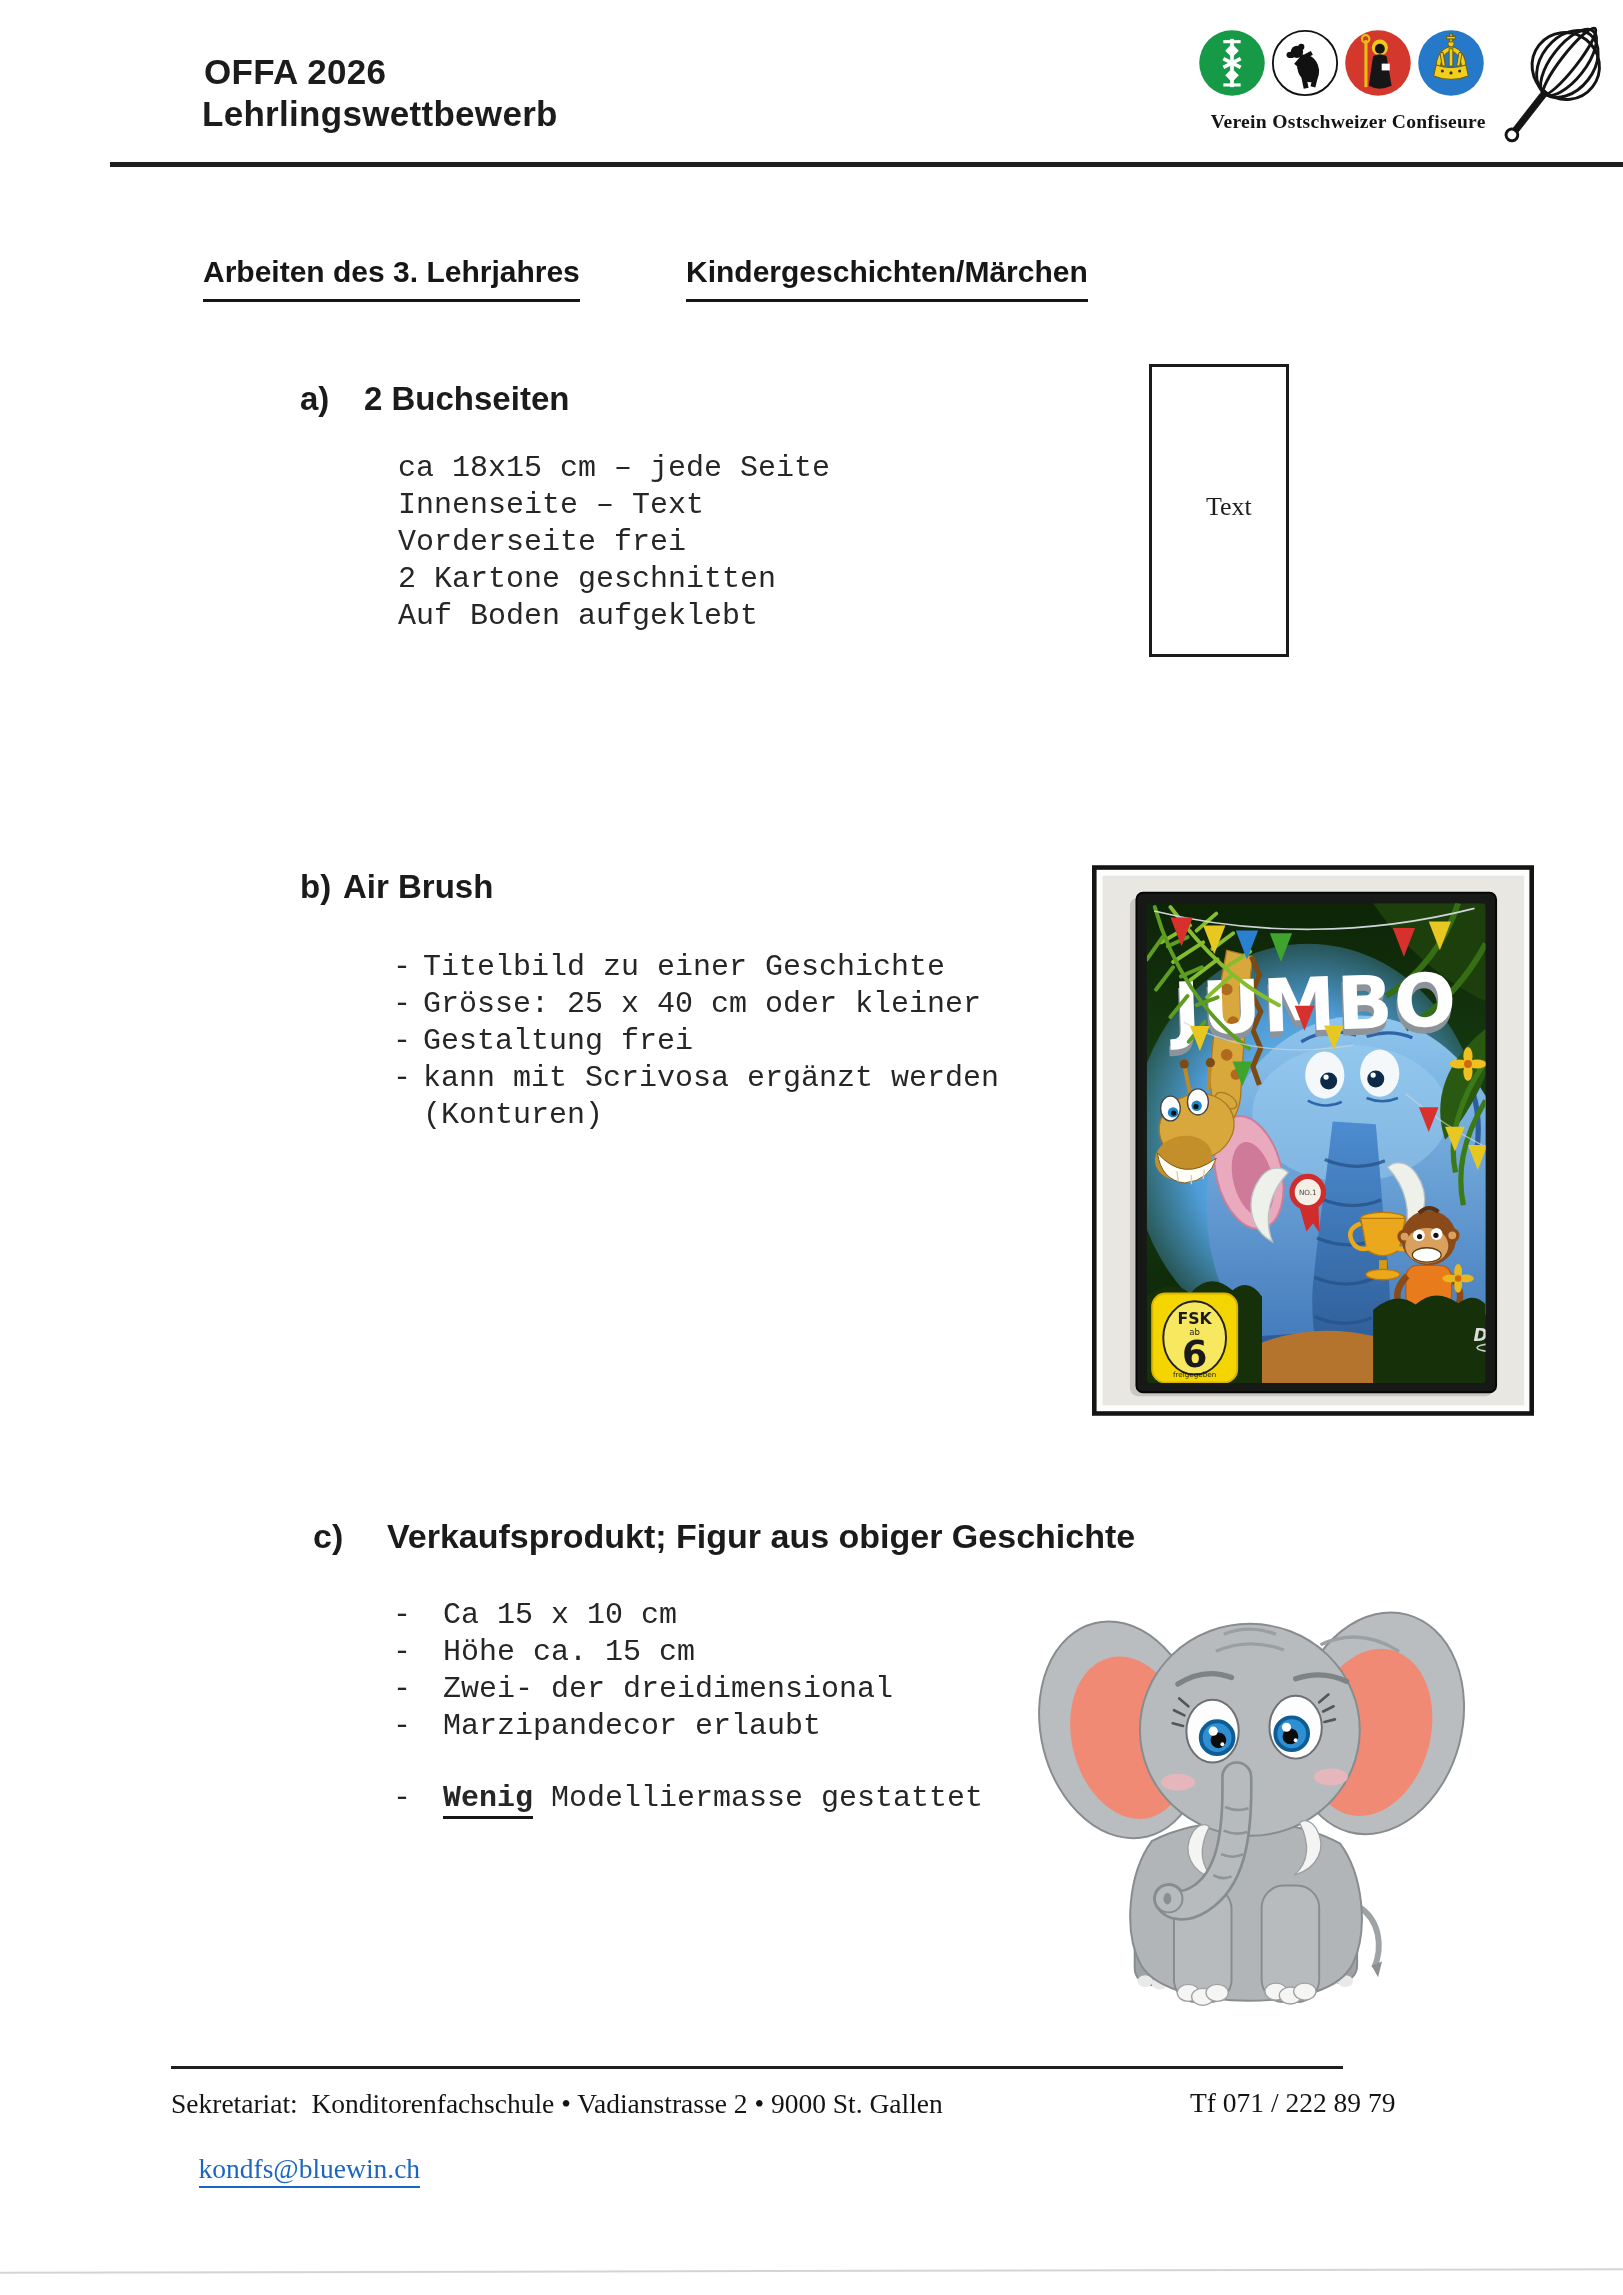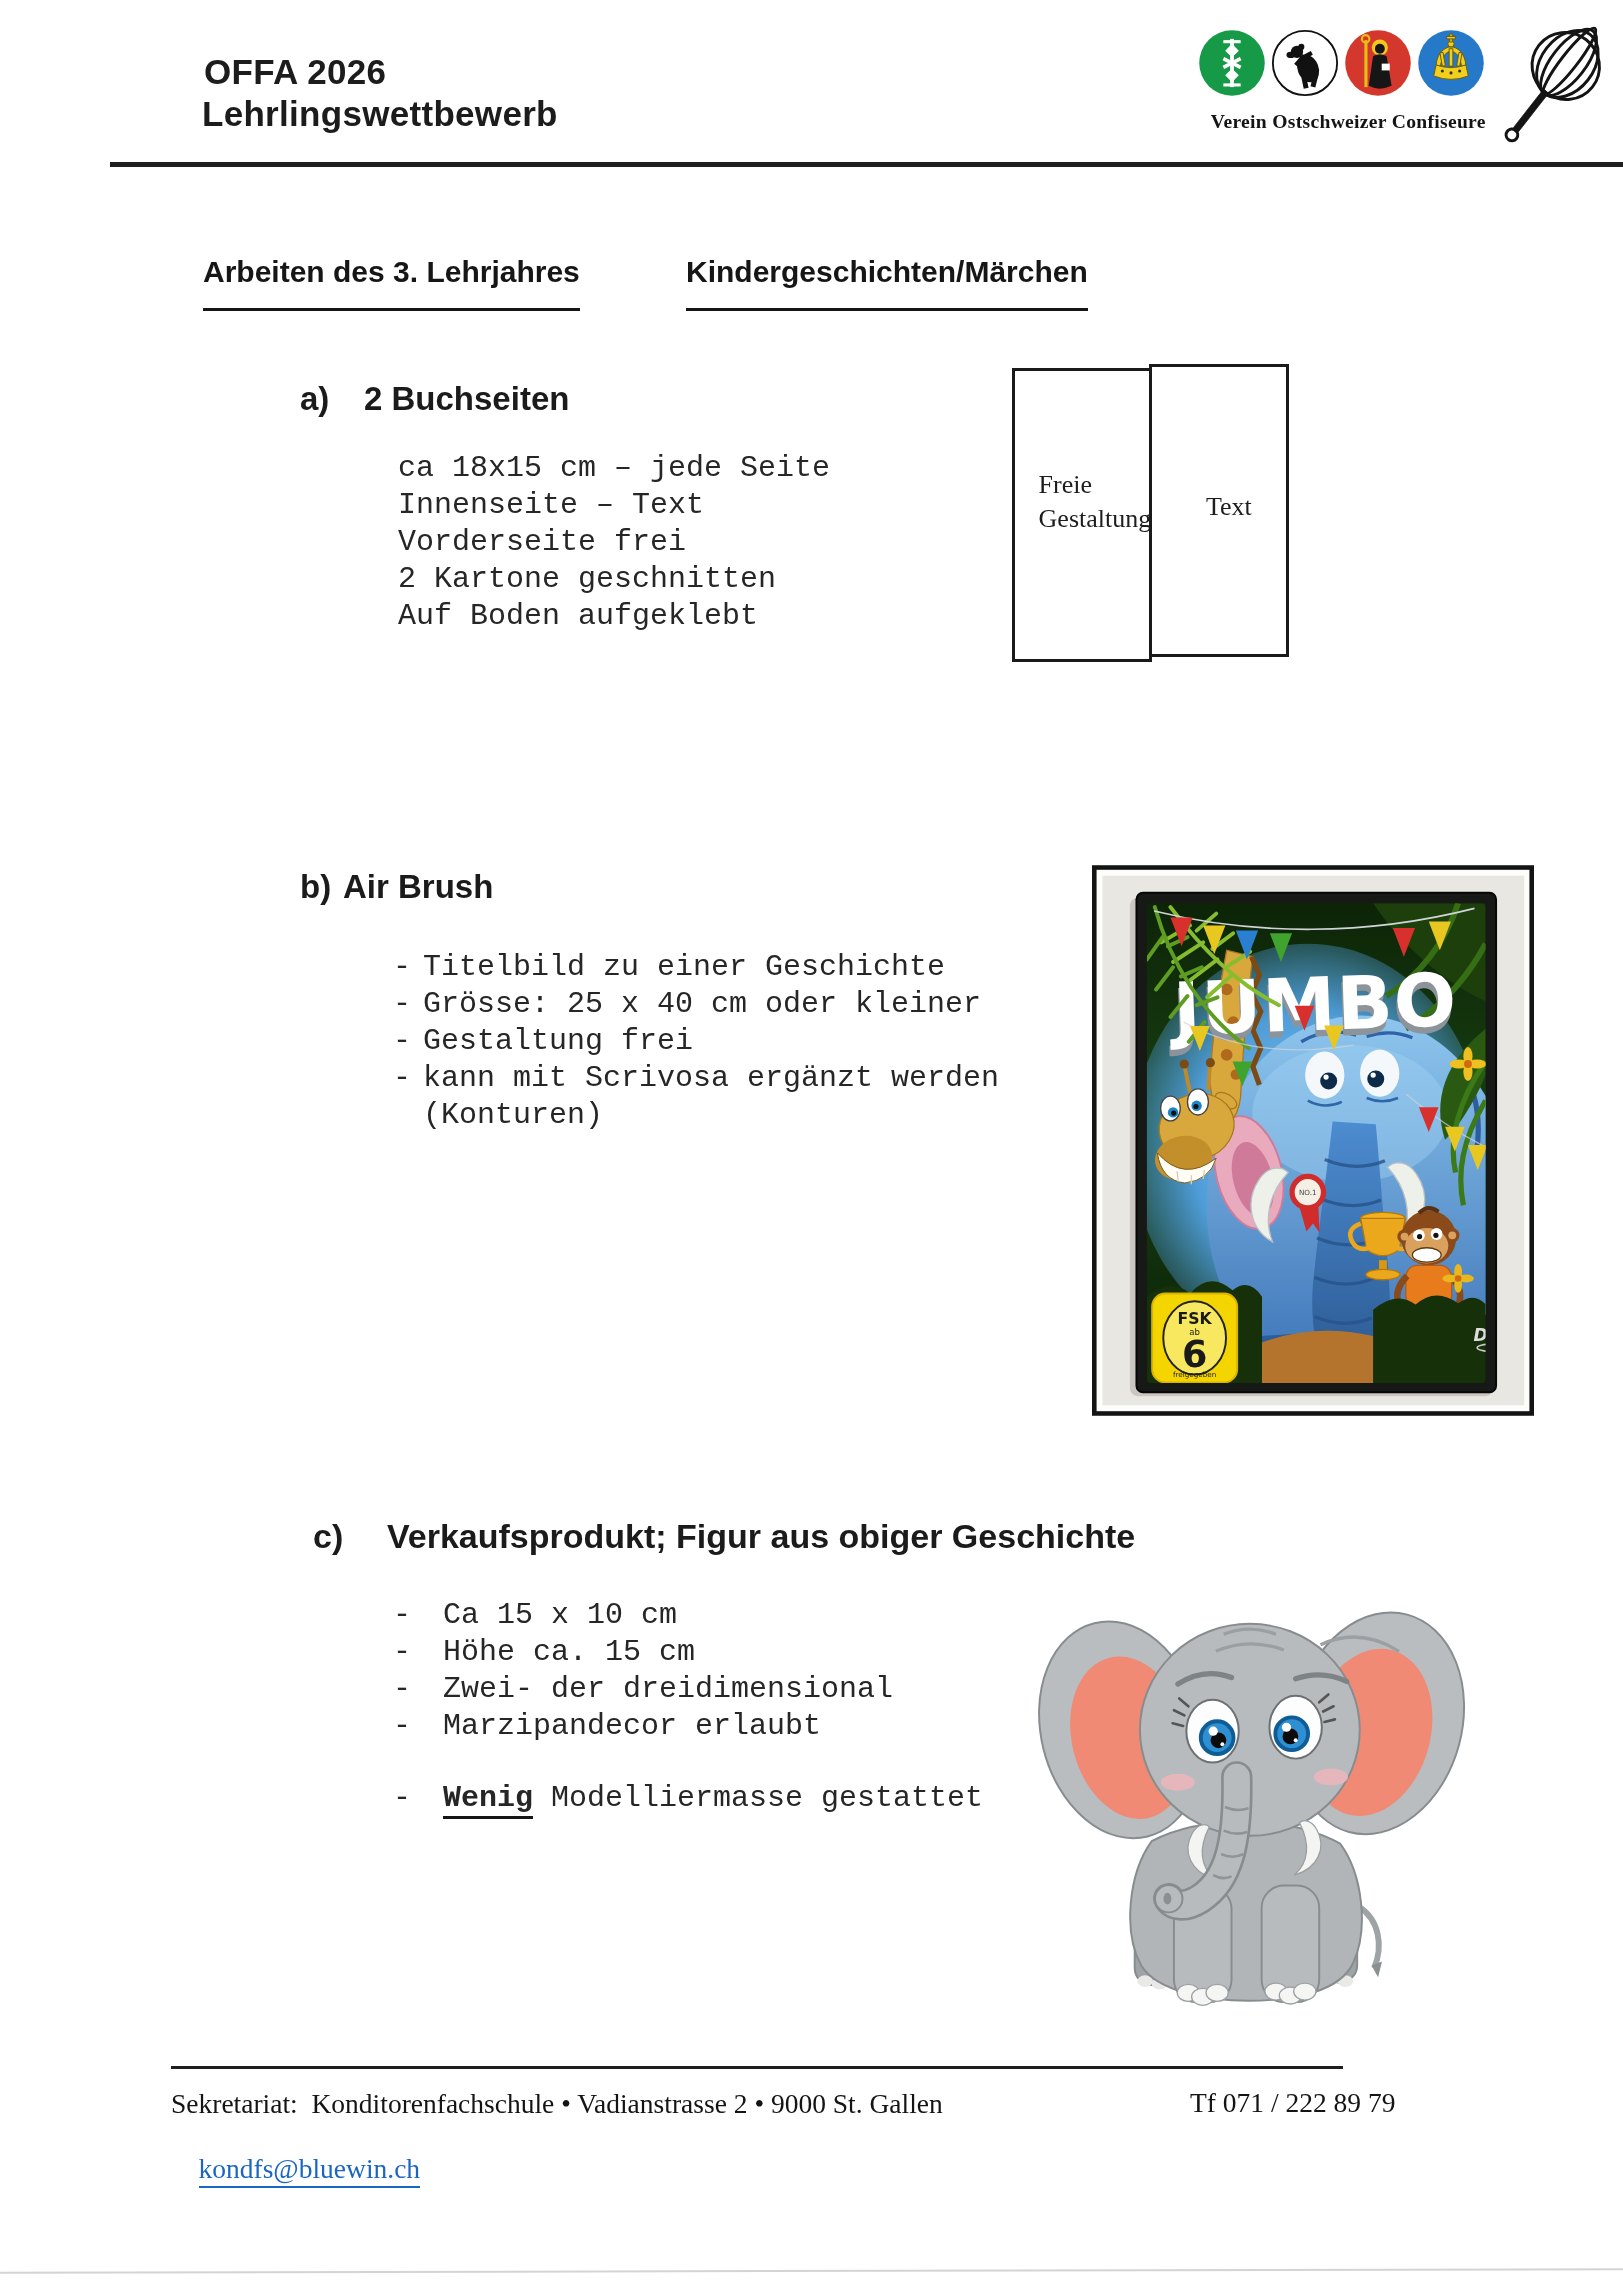--- a/index.html
+++ b/index.html
@@ -2,21 +2,21 @@
 <html style="font-size:10.5px"><head>
 <meta charset="utf-8">
 <style>
   html,body{margin:0;padding:0;background:#9a9a9a;}
   .page{position:relative;width:1623px;height:2295px;background:#ffffff;overflow:hidden;
         font-family:"Liberation Sans", sans-serif;color:#222;}
   .abs{position:absolute;}
   .hdr-title{font-size:35px;font-weight:bold;color:#1c1c1c;line-height:42px;letter-spacing:0.3px;}
   .rule{background:#1f1f1f;}
   .main-hd{font-size:30px;font-weight:bold;color:#161616;border-bottom:3.9px solid #161616;
-           padding-bottom:19px;display:inline-block;}
+           padding-bottom:10px;display:inline-block;}
   .sec-hd{font-size:33px;font-weight:bold;color:#1b1b1b;}
   .body-txt{font-size:30px;line-height:37px;color:#262626;font-family:Liberation Mono, monospace;}
   .boxfig{border:3.3px solid #1a1a1a;background:#fff;}
   .box-label{font-family:"Liberation Serif", serif;font-size:26px;line-height:34px;color:#1d1d1d;}
   .bullet-row{display:flex;}
   .dash{width:30px;flex:0 0 auto;}
   .dash-c{width:50px;flex:0 0 auto;}
   .wenig{font-weight:bold;border-bottom:3.3px solid #161616;padding-bottom:1.3px;}
   .foot{font-family:"Liberation Serif", serif;font-size:27.5px;color:#141414;white-space:pre-wrap;}
   .email{color:#1a66c2;border-bottom:2px solid #1a66c2;padding-bottom:1.3px;display:inline-block;}
@@ -109,23 +109,20 @@
   <div class="abs sec-hd" style="left:364px;top:380px;">2 Buchseiten</div>
 
   <div class="abs body-txt" style="left:398px;top:450px;width:641px;">
     <div>ca 18x15 cm – jede Seite</div>
     <div>Innenseite – Text</div>
     <div>Vorderseite frei</div>
     <div>2 Kartone geschnitten</div>
     <div>Auf Boden aufgeklebt</div>
   </div>
 
-  <div class="abs boxfig" style="left:1012px;top:368px;width:134px;height:288px;">
-    <div class="abs box-label" style="left:23.6px;top:97px;width:105px;">Freie Gestaltung</div>
-  </div>
   <div class="abs boxfig" style="left:1149px;top:364px;width:134px;height:287px;">
     <div class="abs box-label" style="left:30px;top:123px;width:98px;margin-left:24px;">Text</div>
   </div>
 
   <div class="abs sec-hd" style="left:300px;top:868px;">b)</div>
   <div class="abs sec-hd" style="left:343px;top:868px;">Air Brush</div>
 
   <div class="abs body-txt" style="left:393px;top:949px;width:707px;">
     <div class="bullet-row">
       <span class="dash">-</span>

